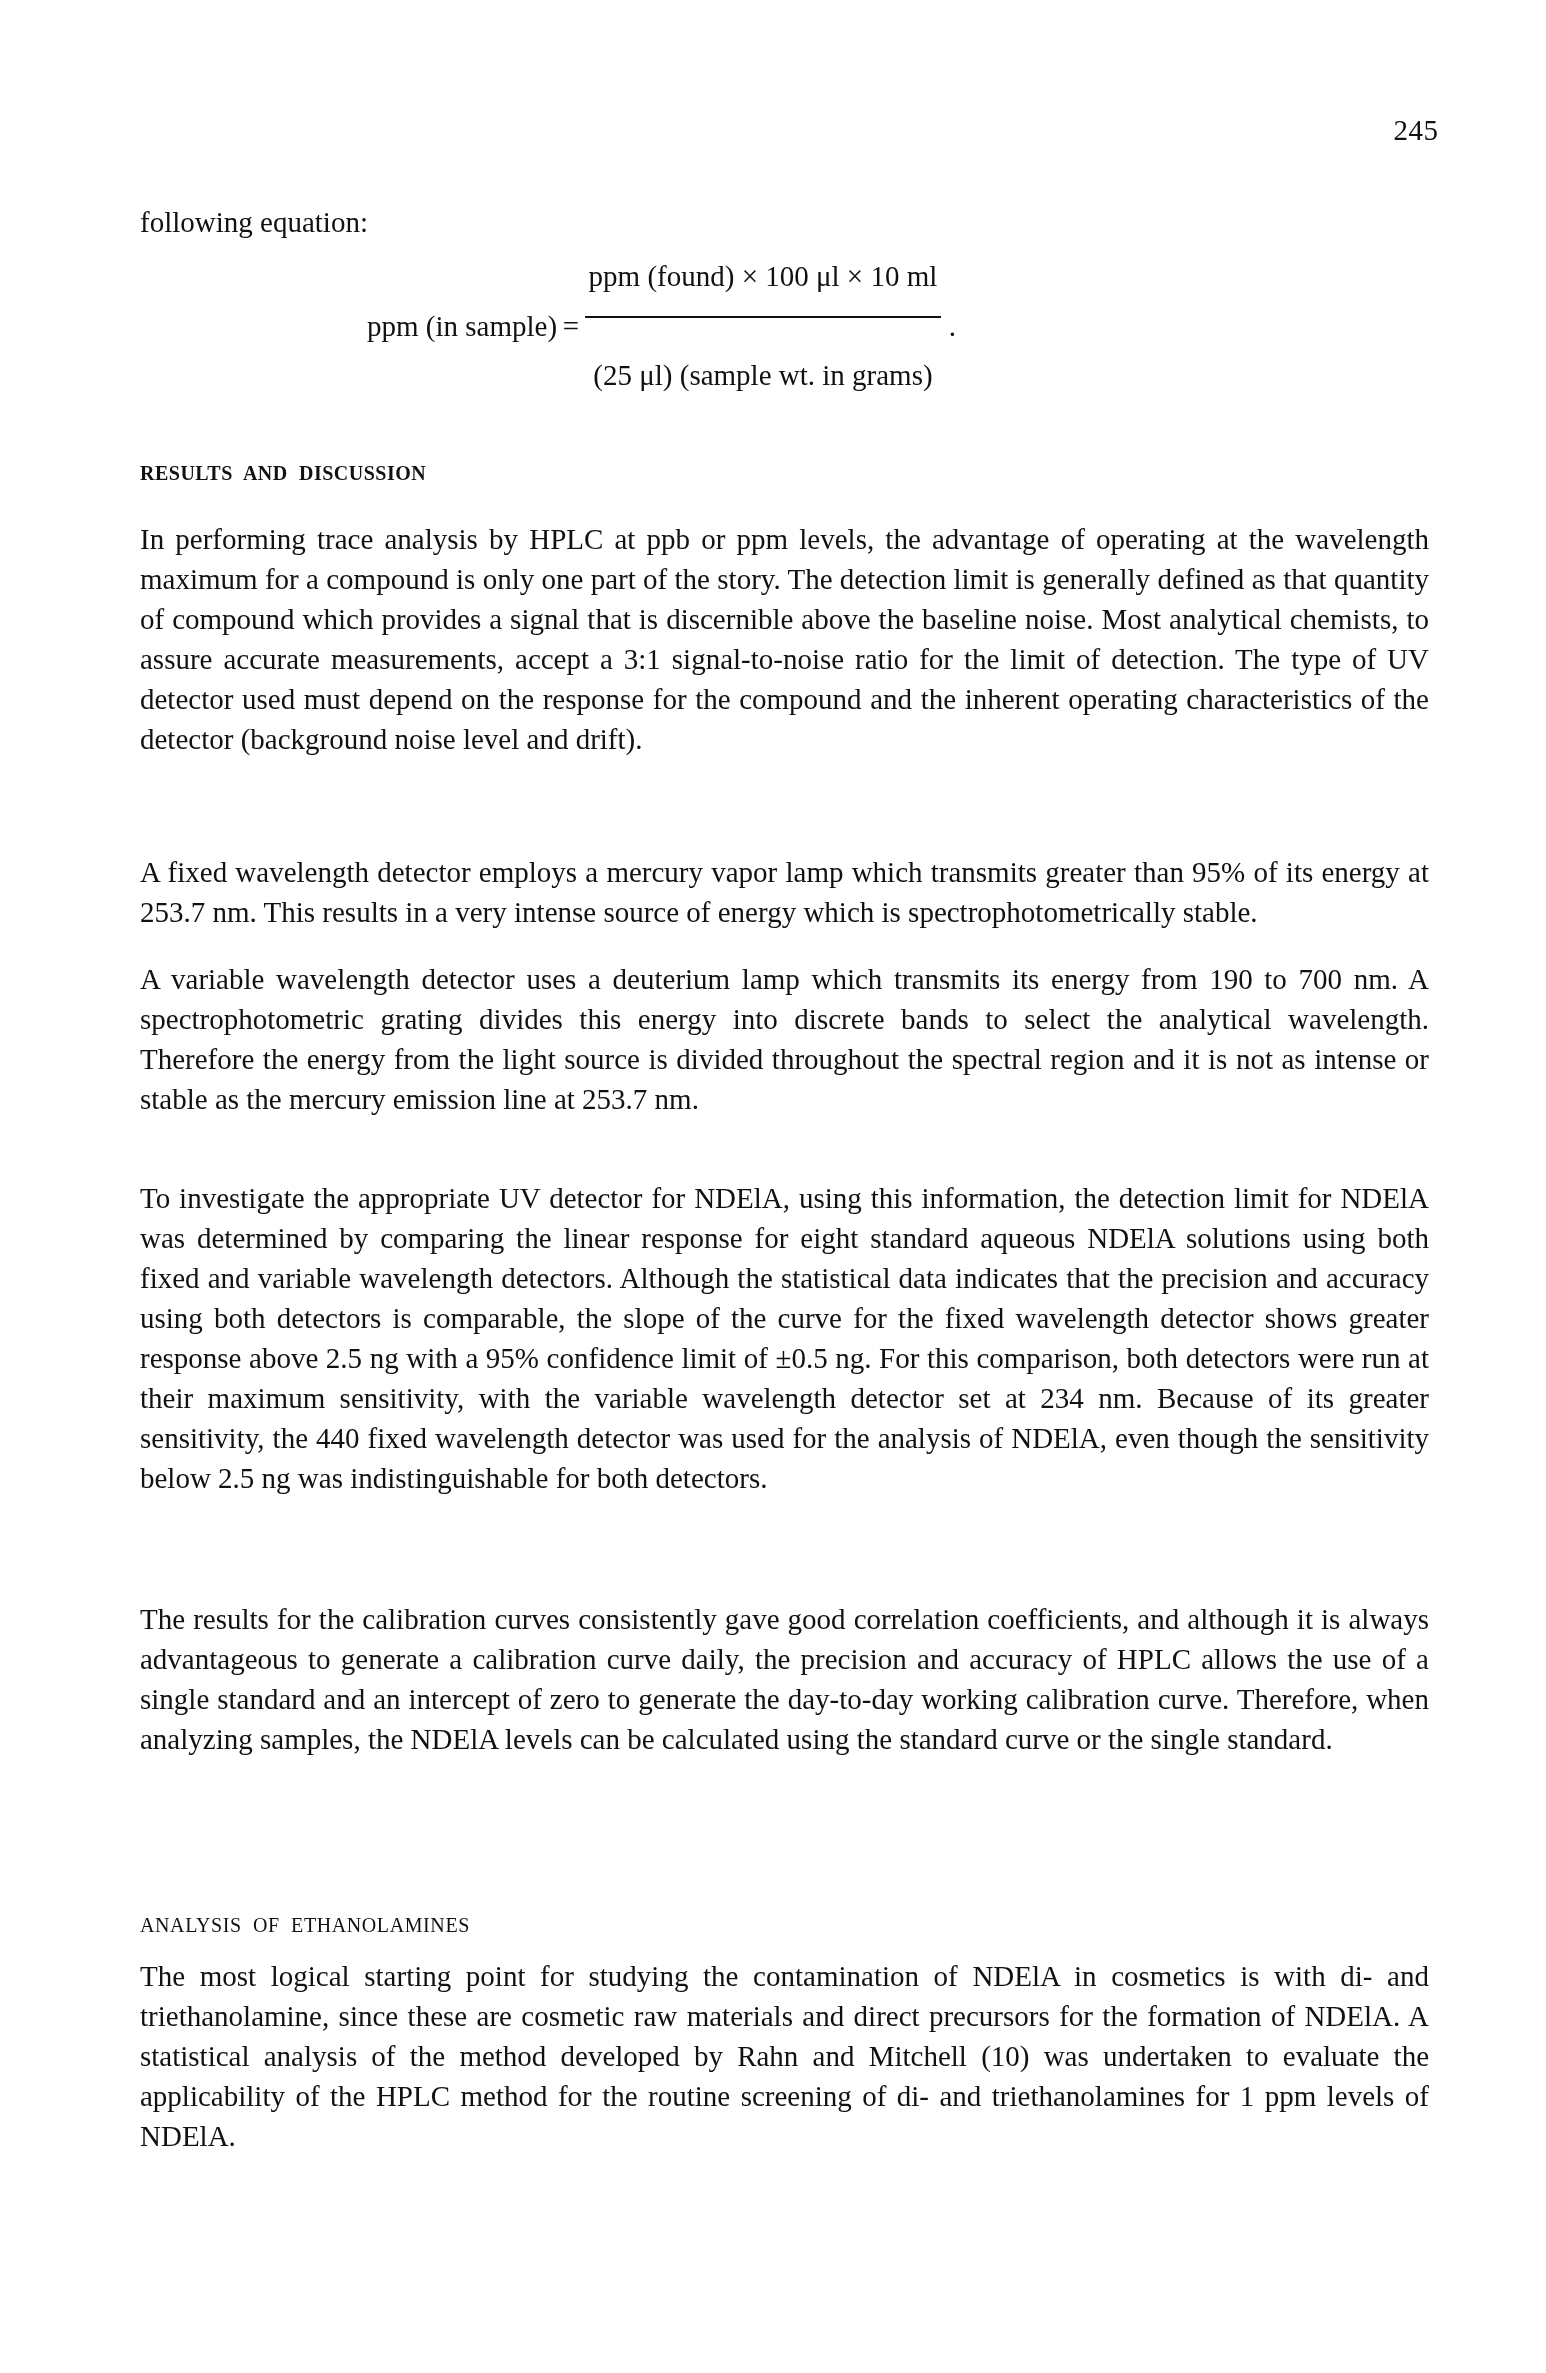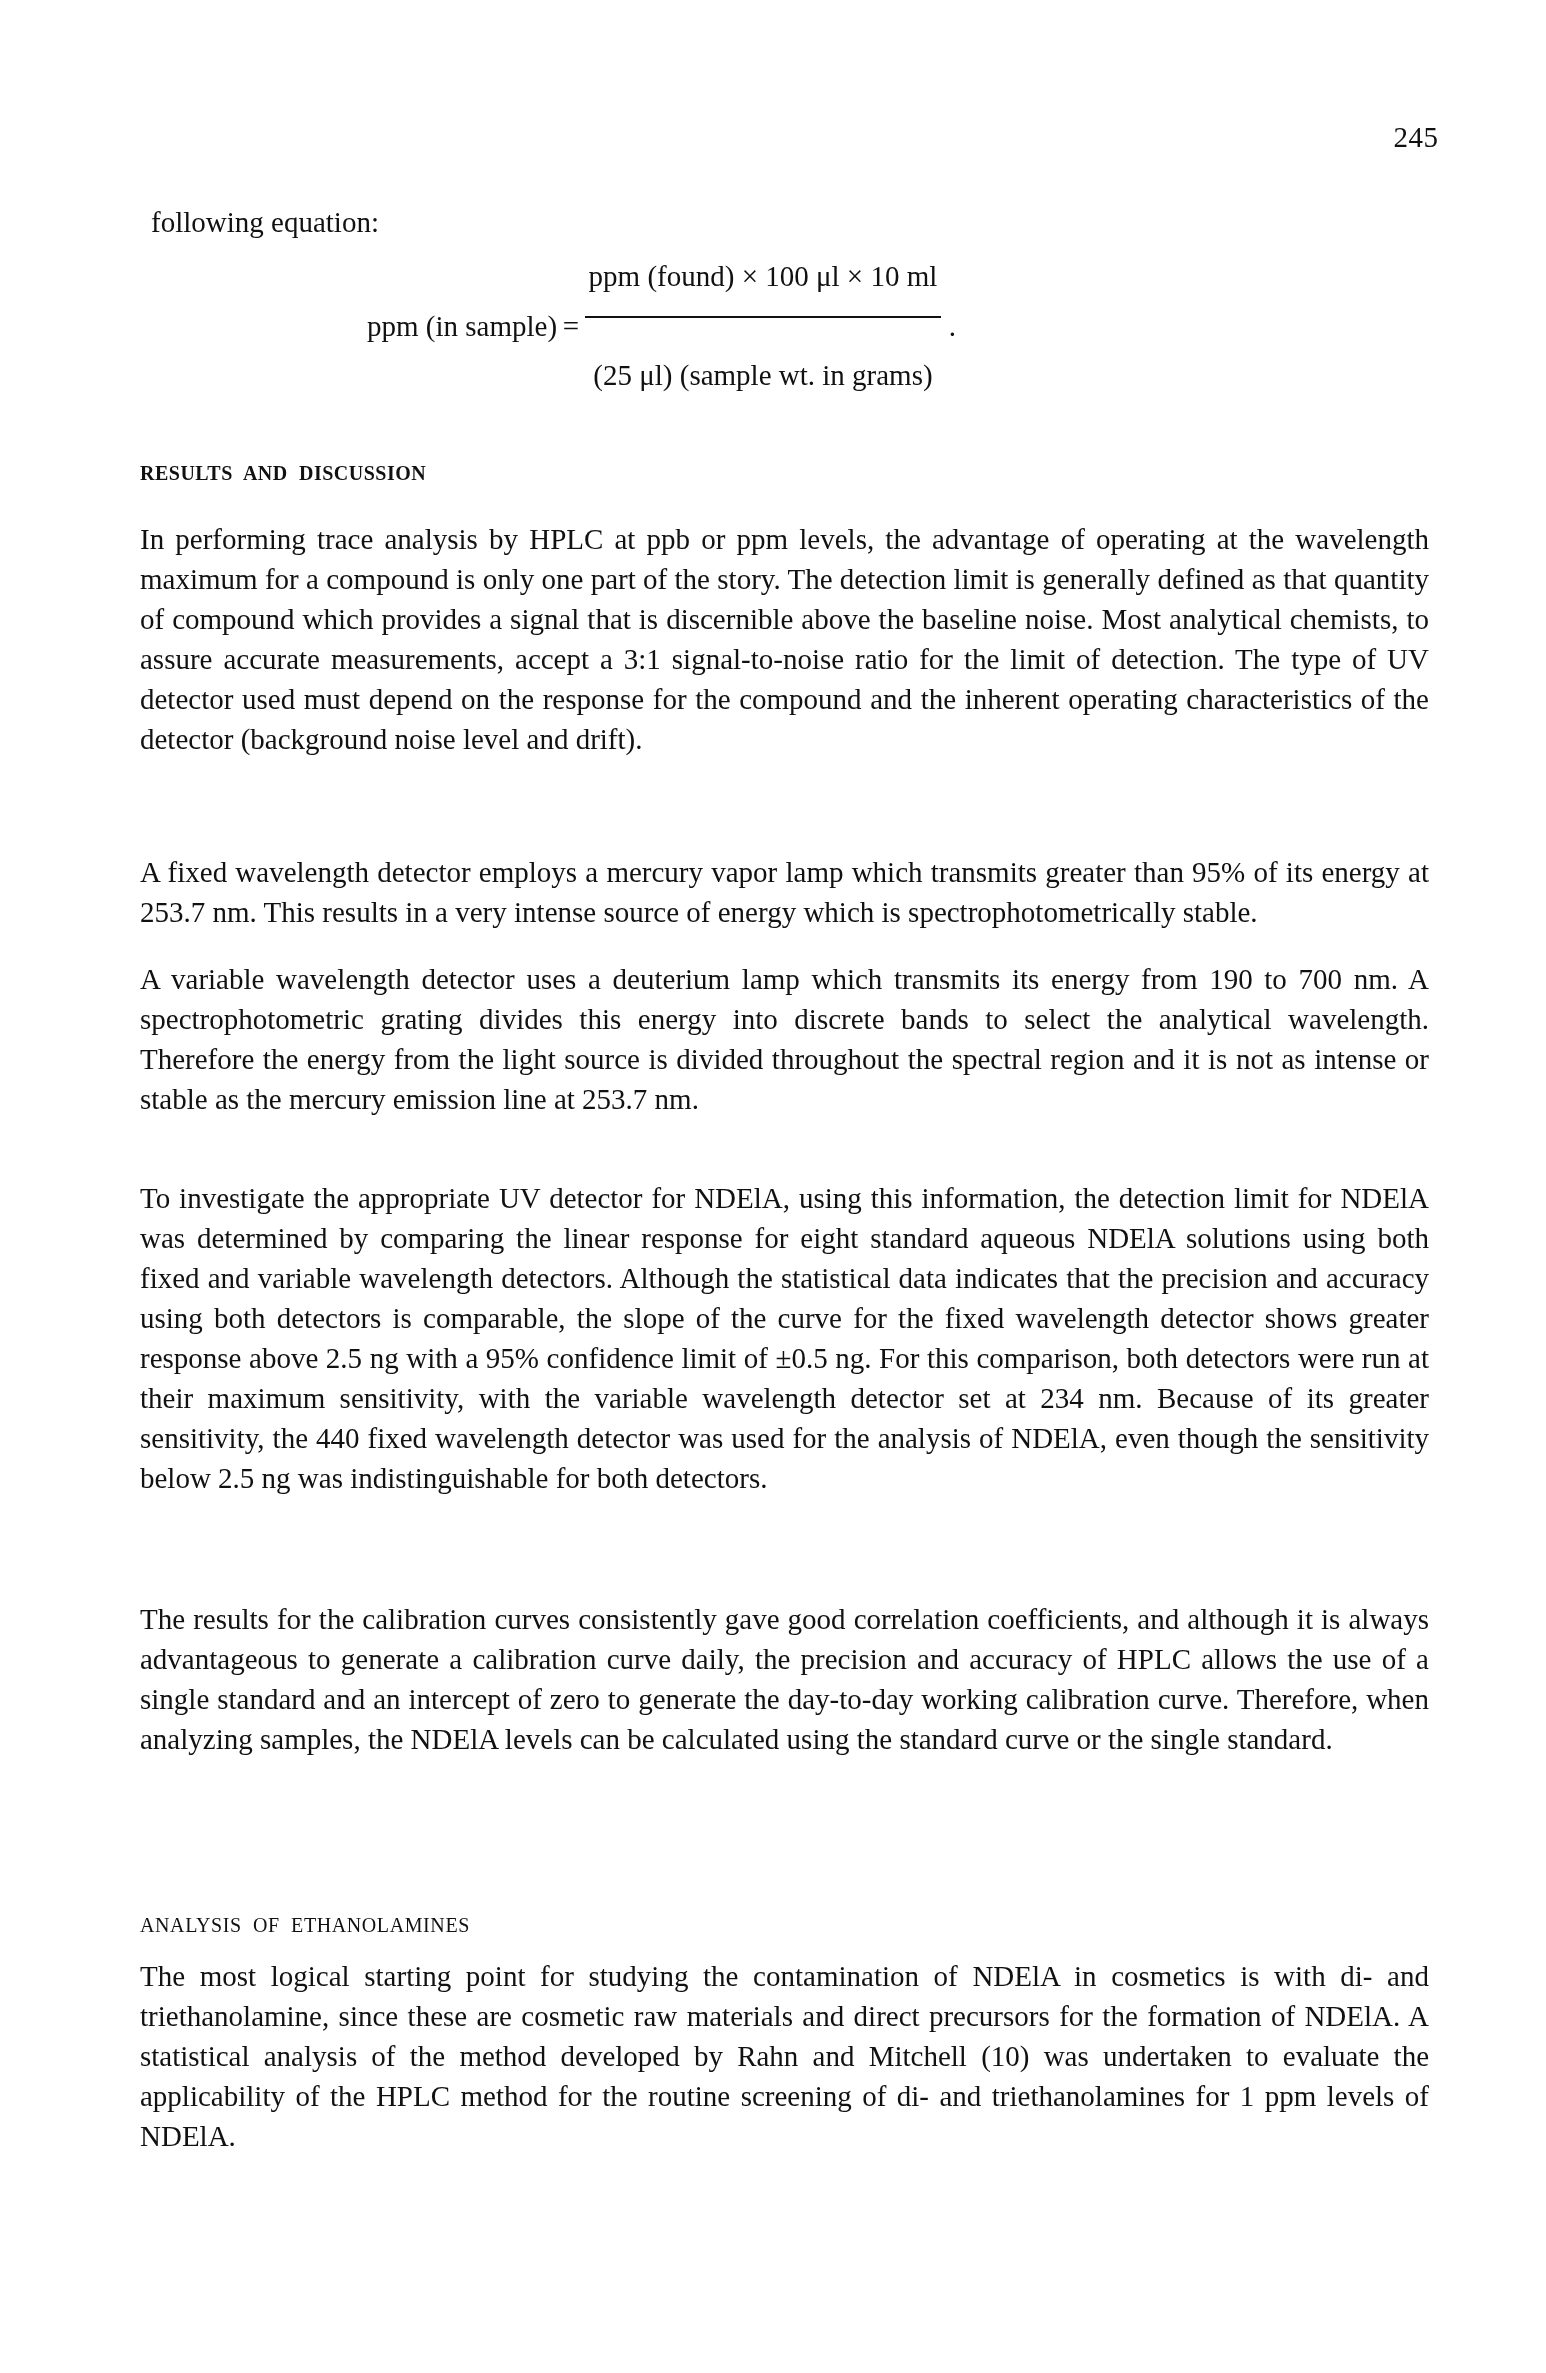--- a/index.html
+++ b/index.html
@@ -34,27 +34,27 @@
       position: absolute;
       left: 356px;
       top: 0;
       width: 568px;
       text-align: left;
       word-spacing: 5.7px;
     }
     .page-number {
       position: absolute;
       right: -9.5px;
-      top: 7px;
+      top: 0;
       text-align: right;
     }
     .lead-in {
       position: absolute;
       top: 206px;
-      left: 11px;
+      left: 0;
       font-size: 29px;
     }
     .equation {
       position: absolute;
       top: 274px;
       left: 227px;
       height: 104px;
       font-size: 29px;
       display: flex;
       align-items: center;

